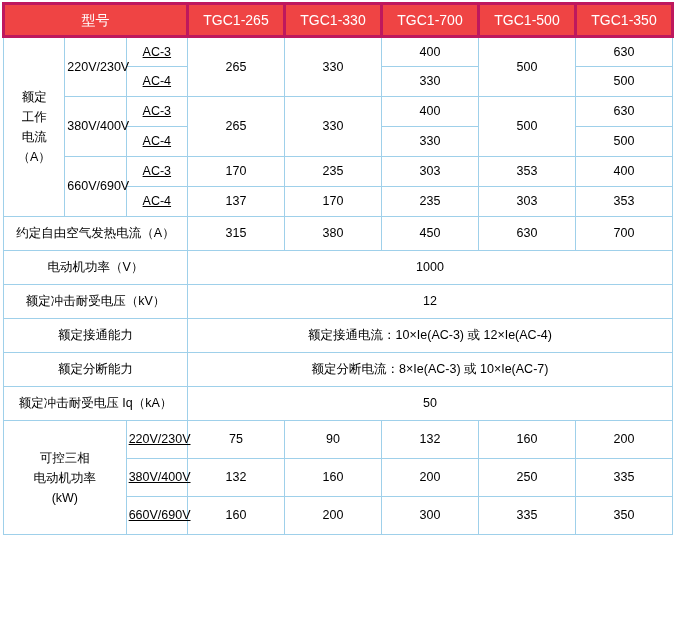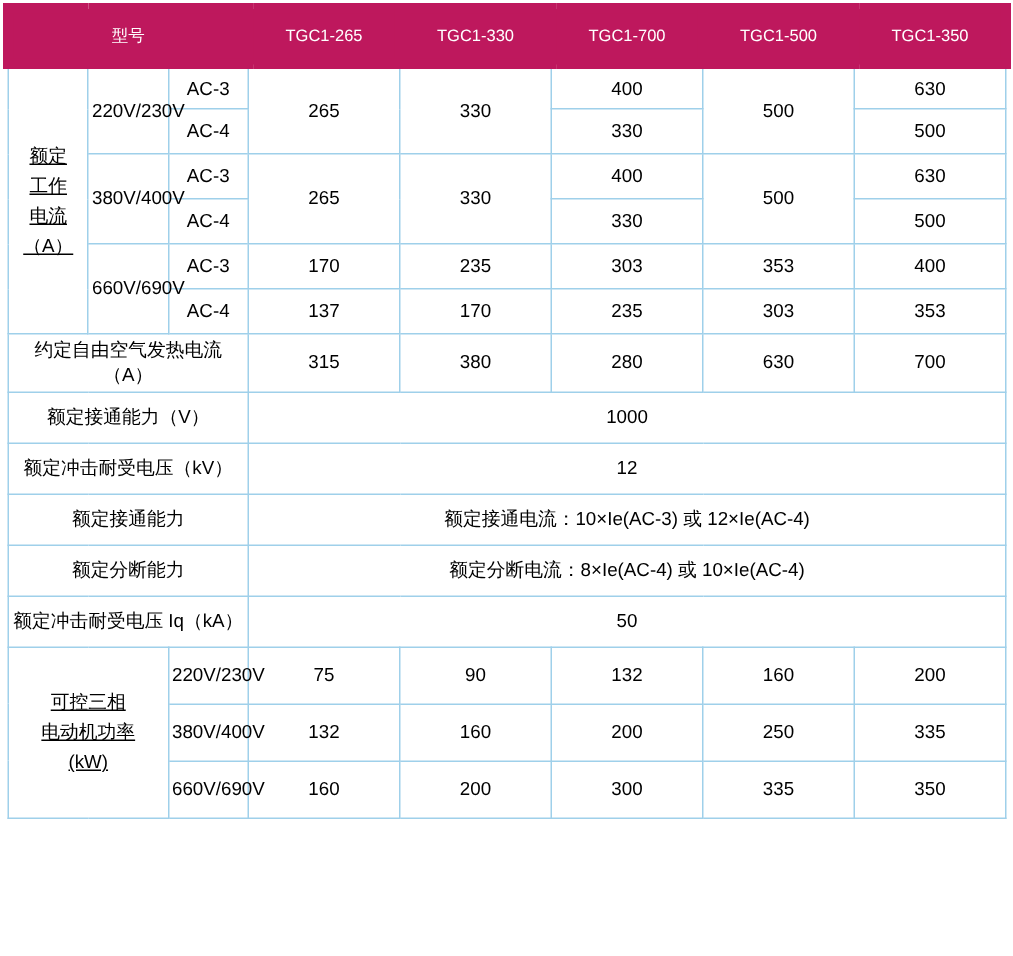--- a/index.html
+++ b/index.html
@@ -23,35 +23,35 @@
     border: 1px solid #9fd0ea;
     font-size: 12.5px;
     color: #000000;
     text-align: center;
     vertical-align: middle;
     padding: 2px 2px;
     font-weight: normal;
     line-height: 1.35;
   }
   table.spec thead th {
-    background: #be185d;
+    background: #ef4444;
     color: #ffffff;
     height: 26px;
-    font-size: 11px;
-    border: 7px solid #be185d;
+    font-size: 14px;
+    border: 3px solid #be185d;
   }
   .lbl-vert {
     width: 62px;
-    text-decoration: underline;
   }
   .lbl-volt {
     width: 88px;
   }
   .lbl-ac {
     width: 62px;
+    text-decoration: underline;
   }
   .colmodel {
     width: 90px;
   }
   .rowh {
     height: 30px;
   }
   .rowh-tall {
     height: 34px;
     margin-left: 17px;
@@ -135,43 +135,43 @@
       <td>170</td>
       <td>235</td>
       <td>303</td>
       <td>353</td>
     </tr>
 
     <tr class="rowh-tall">
       <td colspan="3">约定自由空气发热电流（A）</td>
       <td>315</td>
       <td>380</td>
-      <td>280</td>
+      <td>450</td>
       <td>630</td>
       <td>700</td>
     </tr>
 
     <tr class="rowh-tall">
-      <td colspan="3">额定接通能力（V）</td>
+      <td colspan="3">电动机功率（V）</td>
       <td colspan="5">1000</td>
     </tr>
 
     <tr class="rowh-tall">
       <td colspan="3">额定冲击耐受电压（kV）</td>
       <td colspan="5">12</td>
     </tr>
 
     <tr class="rowh-tall">
       <td colspan="3">额定接通能力</td>
       <td colspan="5" class="nowrap">额定接通电流：10×Ie(AC-3) 或 12×Ie(AC-4)</td>
     </tr>
 
     <tr class="rowh-tall">
       <td colspan="3">额定分断能力</td>
-      <td colspan="5" class="nowrap">额定分断电流：8×Ie(AC-4) 或 10×Ie(AC-4)</td>
+      <td colspan="5" class="nowrap">额定分断电流：8×Ie(AC-3) 或 10×Ie(AC-7)</td>
     </tr>
 
     <tr class="rowh-tall">
       <td colspan="3">额定冲击耐受电压 Iq（kA）</td>
       <td colspan="5">50</td>
     </tr>
 
     <tr class="rowtall2">
       <td class="lbl-vert" rowspan="3" colspan="2">
         <div class="multiline">

